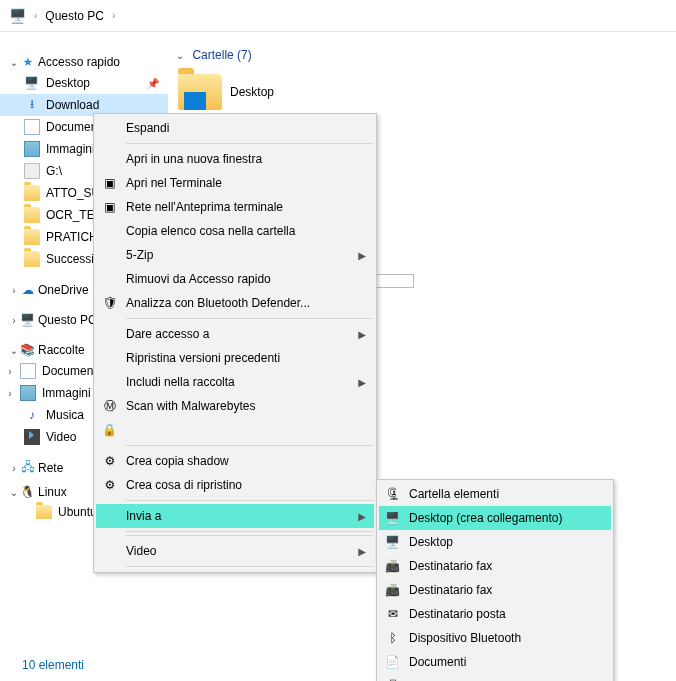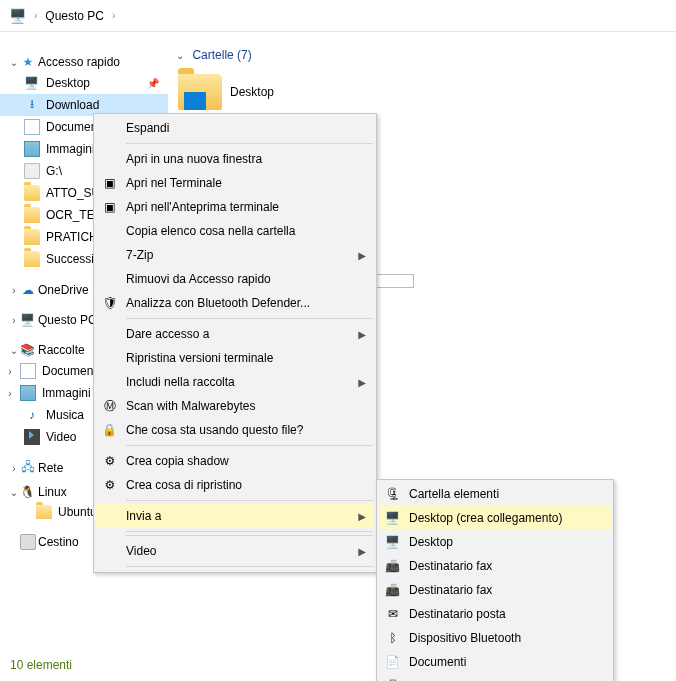--- a/index.html
+++ b/index.html
@@ -52,31 +52,31 @@
   .drive-name { font-weight:400; }
   .bar { height:14px; border:1px solid #bbb; margin:2px 0; position:relative; background:#fff; }
   .bar-fill { position:absolute; top:0; left:0; bottom:0; background:#26a0da; }
   .drive-sub { color:#6a6a6a; font-size:11px; }
   .hdd { width:40px; height:28px; background:#eee; border:1px solid #bbb; border-radius:3px; flex:none; position:relative; }
   .hdd:after { content:""; position:absolute; right:3px; top:3px; width:6px; height:4px; background:#4aa0dc; }
 
   
   .menu { position:absolute; background:#f2f2f2; border:1px solid #c6c6c6; box-shadow:2px 2px 4px rgba(0,0,0,.2); padding:2px; }
   .menu .row { display:flex; align-items:center; height:24px; padding:0 24px 0 30px; position:relative; white-space:nowrap; }
-  .menu .row.hov { background:#fef9c3; }
+  .menu .row.hov { background:#5eead4; }
   .menu .row .arr { position:absolute; right:8px; font-size:10px; color:#555; }
   .menu .row .ic { position:absolute; left:6px; width:16px; height:16px; display:flex; align-items:center; justify-content:center; font-size:12px; }
   .menu .sep { height:1px; background:#d6d6d6; margin:3px 1px 3px 30px; }
   .submenu .row { padding-right:24px; }
   
   
   .arrow { position:absolute; pointer-events:none; }
 
   
-  .status { position:absolute; bottom:0; left:0; right:0; height:32px; display:flex; align-items:center; padding:0 10px; color:#4d7c0f; }
+  .status { position:absolute; bottom:0; left:12px; right:0; height:32px; display:flex; align-items:center; padding:0 10px; color:#0369a1; }
   .img-ic { width:16px; height:12px; background:linear-gradient(#87c5e1,#6eb1d4); border:1px solid #4a8fae; flex:none; }
   .mus-ic { color:#2160b5; font-size:14px; }
   .vid-ic { width:16px; height:12px; background:#444; flex:none; position:relative; }
   .vid-ic:after { content:""; position:absolute; left:5px; top:2px; border-left:5px solid #59b0e3; border-top:4px solid transparent; border-bottom:4px solid transparent; }
   .doc-ic { width:12px; height:14px; background:#fff; border:1px solid #9bb4d4; flex:none; }
   .pin { color:#636363; font-size:10px; margin-left:auto; padding-right:4px; }
 </style>
 </head>
 <body>
 
@@ -183,25 +183,20 @@
         <span class="chev">⌄</span>
         <span class="ficon pen">🐧</span>
         <span class="lbl">Linux</span>
       </div>
     <div class="sub">
         <span class="fld-yel"></span>
         <span class="lbl">Ubuntu-18.04</span>
       </div>
 
     <div class="group-gap"></div>
-    <div class="hdr">
-        <span class="chev none">›</span>
-        <span class="bin ficon"></span>
-        <span class="lbl">Cestino</span>
-      </div>
   </div>
 
   <div class="content">
     <div class="cat">
       <span class="chev">⌄</span>
       <span>Cartelle (7)</span>
     </div>
     <div class="grid">
       <div class="tile">
         <div class="big-fld desk"></div>
@@ -243,55 +238,54 @@
     <div class="sep"></div>
     <div class="row">
       <span>Apri in una nuova finestra</span>
     </div>
     <div class="row">
       <span class="ic">▣</span>
       <span>Apri nel Terminale</span>
     </div>
     <div class="row">
       <span class="ic">▣</span>
-      <span>Apri nell'Anteprima terminale</span>
+      <span>Rete nell'Anteprima terminale</span>
     </div>
     <div class="row">
       <span>Copia elenco cosa nella cartella</span>
     </div>
     <div class="row">
-      <span>7-Zip</span>
+      <span>5-Zip</span>
       <span class="arr">▶</span>
     </div>
     <div class="row">
       <span>Rimuovi da Accesso rapido</span>
     </div>
     <div class="row">
       <span class="ic">🛡</span>
       <span>Analizza con Bluetooth Defender...</span>
     </div>
     <div class="sep"></div>
     <div class="row">
       <span>Dare accesso a</span>
       <span class="arr">▶</span>
     </div>
     <div class="row">
-      <span>Ripristina versioni terminale</span>
+      <span>Ripristina versioni precedenti</span>
     </div>
     <div class="row">
       <span>Includi nella raccolta</span>
       <span class="arr">▶</span>
     </div>
     <div class="row">
       <span class="ic">Ⓜ</span>
       <span>Scan with Malwarebytes</span>
     </div>
     <div class="row">
       <span class="ic">🔒</span>
-      <span>Che cosa sta usando questo file?</span>
     </div>
     <div class="sep"></div>
     <div class="row">
       <span class="ic">⚙</span>
       <span>Crea copia shadow</span>
     </div>
     <div class="row">
       <span class="ic">⚙</span>
       <span>Crea cosa di ripristino</span>
     </div>

